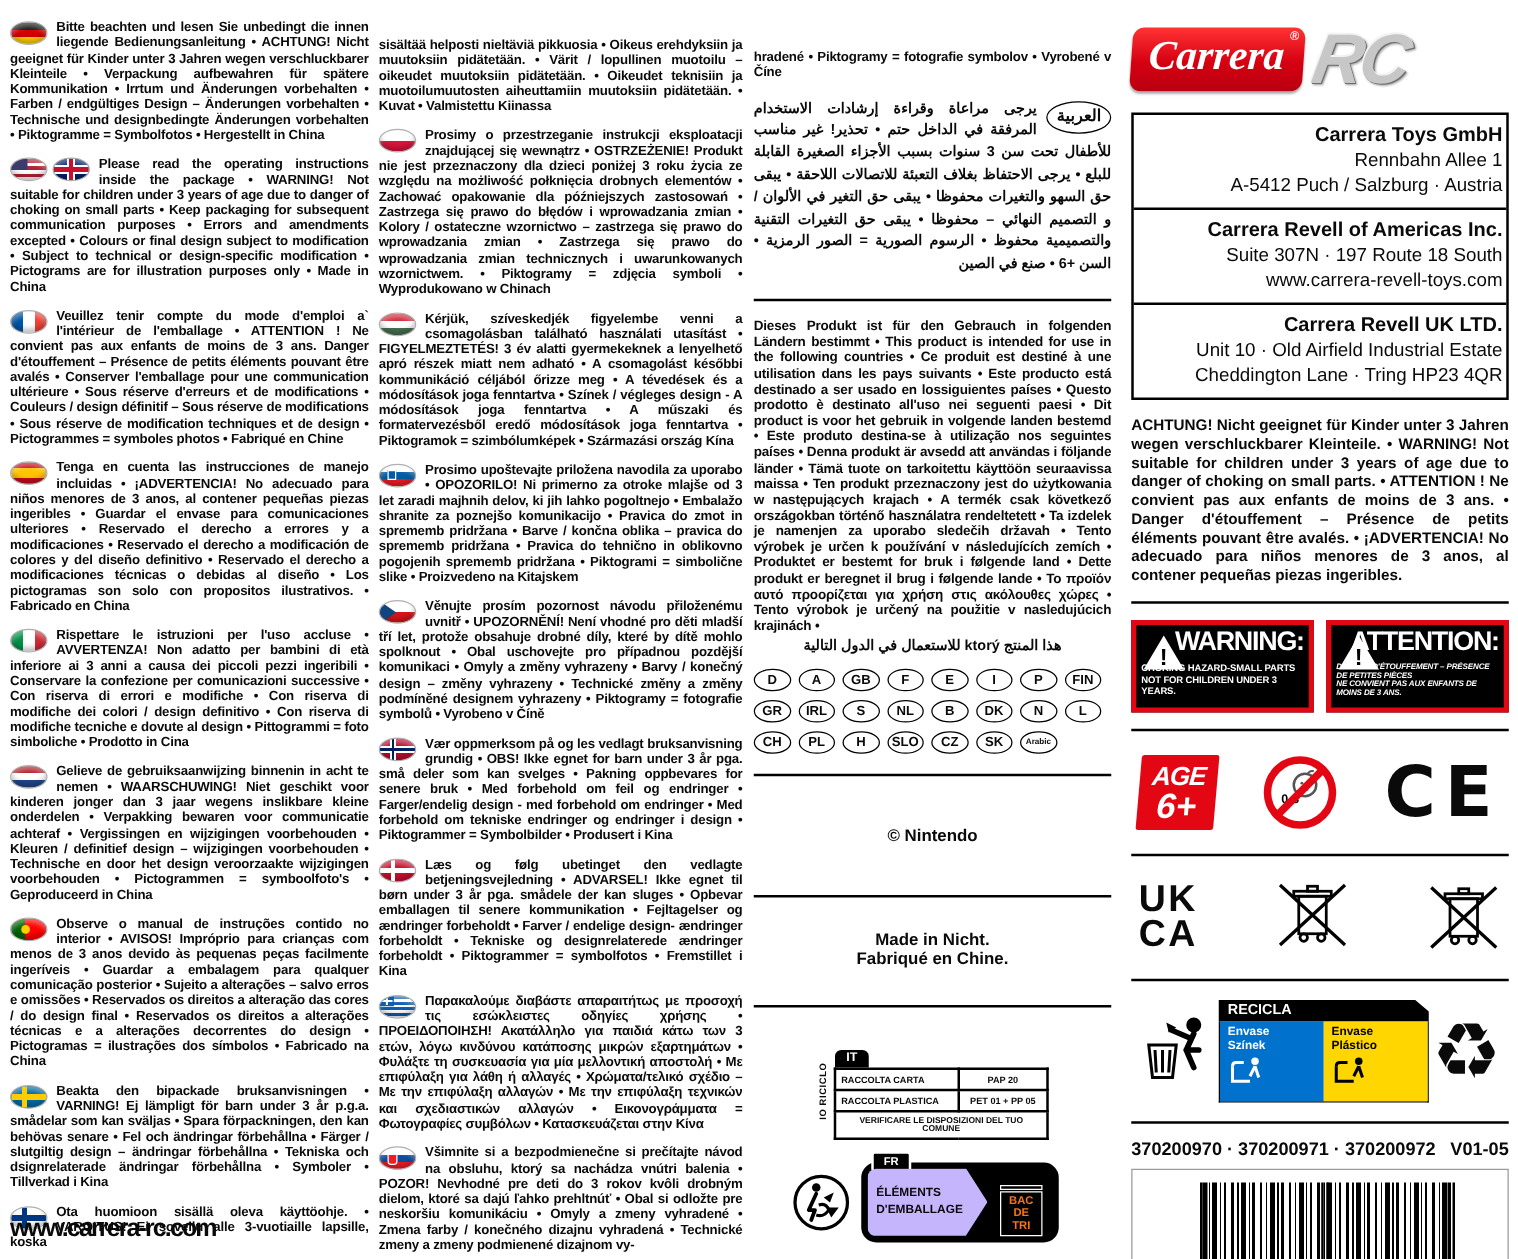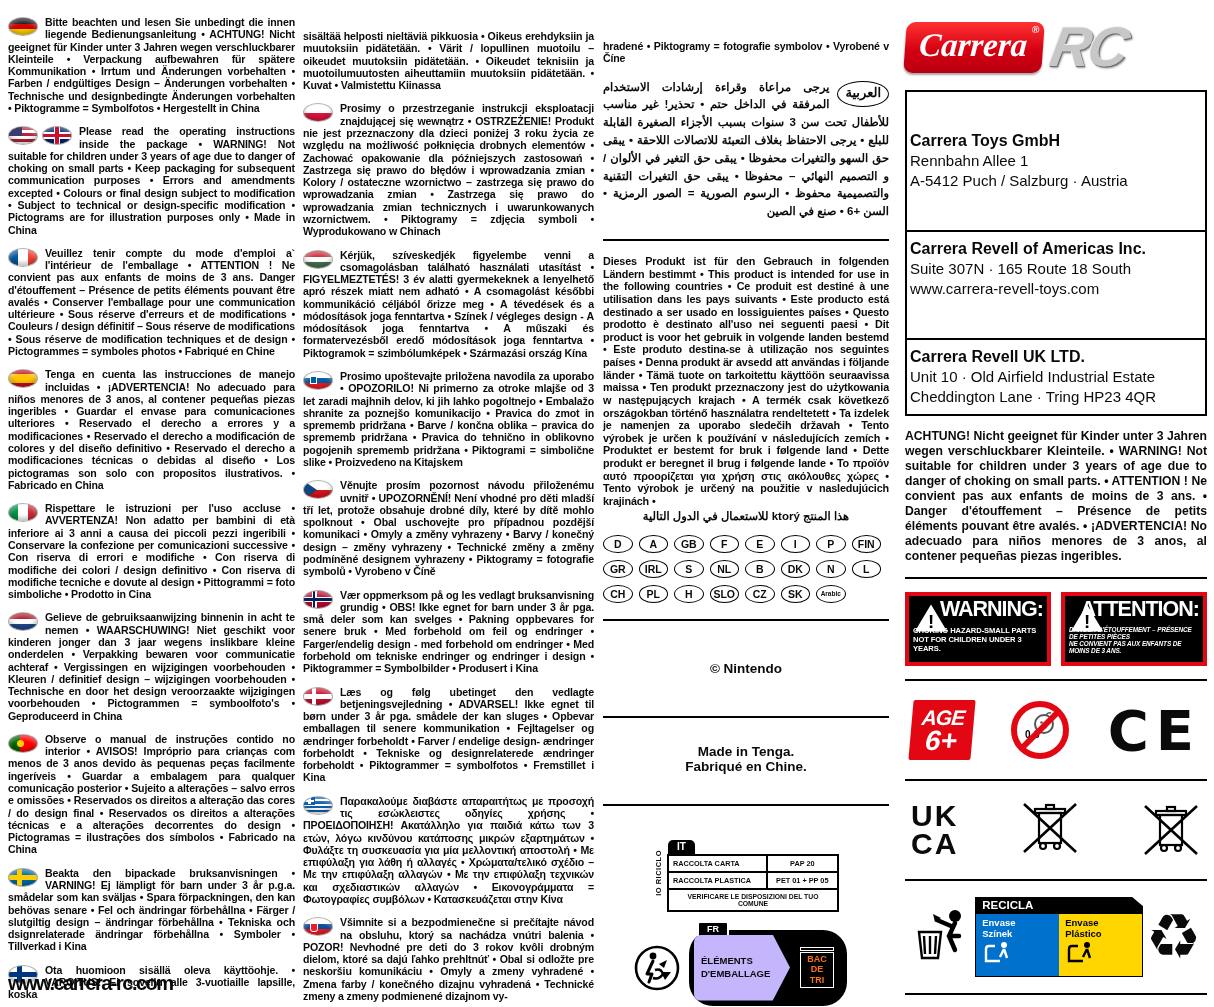--- a/index.html
+++ b/index.html
@@ -84,22 +84,22 @@
      writing-mode:vertical-rl; transform:rotate(180deg); letter-spacing:.5px; }
   .it-tab { display:inline-block; background:#000; color:#fff; font-weight:bold; font-size:10px;
      padding:1px 9px 2px; border-radius:5px 5px 0 0; margin-left:1px; }
   .it-table { width:172px; border-collapse:collapse; }
   .it-table td { border:2.5px solid #000; font-size:7.3px; font-weight:bold; padding:3px 4px; }
   .it-table .c2 { text-align:center; width:42%; }
   .it-table .foot { text-align:center; font-size:6.8px; }
 
   .fr-wrap { display:flex; align-items:center; gap:8px; margin:18px 0 0 30px; }
   .triman { flex:0 0 auto; }
-  .fr-block { position:relative; background:#000; border-radius:24px; width:158px; height:76px;
-     display:flex; align-items:center; padding:5px; }
+  .fr-block { position:relative; background:#000; border-radius:12px; width:158px; height:64px;
+     display:flex; align-items:flex-end; padding:5px; }
   .fr-tab { position:absolute; top:-9px; left:8px; background:#000; color:#fff; font-size:9px;
      font-weight:bold; padding:1px 8px 2px; border-radius:3px; border:2px solid #fff; }
   .fr-arrow { background:#c4b5fd; height:100%; width:96px; clip-path:polygon(0 0,82% 0,100% 50%,82% 100%,0 100%);
      display:flex; flex-direction:column; justify-content:center; padding-left:7px; border-radius:7px 0 0 7px; }
   .fr-arrow div { font-size:9.5px; font-weight:bold; line-height:1.35; }
   .fr-bin { color:#f97316; margin-left:10px; text-align:center; }
   .fr-bin .lid { width:34px; height:4px; border:1.5px solid #fff; margin:0 auto 1px; }
   .fr-bin .body { border:1.5px solid #fff; padding:1px 5px 2px; font-size:9px; font-weight:bold;
      white-space:pre-line; line-height:1.15; }
 
@@ -107,21 +107,21 @@
   .logo-row { display:flex; align-items:center; margin:16px 0 12px 0; height:62px; }
   .logo-red { background:linear-gradient(180deg,#ff3333,#d50012 55%,#b80010); color:#fff;
      border-radius:9px; padding:7px 16px 11px 14px; transform:skewX(-4deg);
      font-family:"Liberation Serif",serif; font-style:italic; font-weight:bold; font-size:33px;
      line-height:1; position:relative; box-shadow:0 2px 2px rgba(0,0,0,.35); }
   .logo-reg { position:absolute; top:3px; right:5px; font-size:10px; font-style:normal; font-family:"Liberation Sans",sans-serif; }
   .logo-rc { font-style:italic; font-weight:bold; font-size:56px; letter-spacing:-3px; line-height:1;
      color:#c7c7c7; transform:skewX(-10deg); margin-left:8px;
      text-shadow:-1px -1px 0 #f2f2f2, 1px 1px 0 #6e6e6e, 2px 2px 2px rgba(0,0,0,.4); }
   .addr { border:2px solid #000; }
-  .addr-sec { padding:7px 3px 8px; text-align:left;margin-top:32px; }
+  .addr-sec { padding:7px 3px 8px; text-align:right; }
   .addr-sec + .addr-sec { border-top:2px solid #000; }
   .addr-name { font-weight:bold; font-size:16px; line-height:1.25; }
   .addr-line { font-size:15px; line-height:1.3; }
   .warn-para { margin-top:13px; font-size:12.2px; font-weight:bold; text-align:justify; line-height:1.23; }
   .rule4 { border:none; border-top:2.5px solid #000; margin:13px 0; }
   .wrow { display:flex; justify-content:space-between; }
   .wbox { width:146px; height:74px; background:#000; border:4px solid #e30613; position:relative;
      color:#fff; padding:2px 4px; }
   .wtri { position:absolute; left:5px; top:7px; }
   .wtitle { text-align:right; font-size:21.5px; font-weight:bold; letter-spacing:-1px; line-height:1.05; }
@@ -309,21 +309,21 @@
     <span class="coval">H</span>
     <span class="coval">SLO</span>
     <span class="coval">CZ</span>
     <span class="coval">SK</span>
     <span class="coval small">Arabic</span>
   </div>
 
   <hr class="rule" style="margin-top:16px;">
   <p class="center13" style="margin:40px 0;">© Nintendo</p>
   <hr class="rule">
-  <p class="center13" style="margin-top:26px;">Made in Tenga.</p>
+  <p class="center13" style="margin-top:26px;">Made in Nicht.</p>
   <p class="center13">Fabriqué en Chine.</p>
   <hr class="rule" style="margin-top:30px;">
 
   <div class="it-wrap">
     <span class="it-side">IO RICICLO</span>
     <span class="it-tab">IT</span>
     <table class="it-table">
       <tbody>
           <tr>
         <td>RACCOLTA CARTA</td>
@@ -376,21 +376,21 @@
   </div>
 
   <div class="addr">
     <div class="addr-sec">
       <div class="addr-name">Carrera Toys GmbH</div>
       <div class="addr-line">Rennbahn Allee 1</div>
       <div class="addr-line">A-5412 Puch / Salzburg · Austria</div>
     </div>
     <div class="addr-sec">
       <div class="addr-name">Carrera Revell of Americas Inc.</div>
-      <div class="addr-line">Suite 307N · 165 Route 18 South</div>
+      <div class="addr-line">Suite 307N · 197 Route 18 South</div>
       <div class="addr-line">www.carrera-revell-toys.com</div>
     </div>
     <div class="addr-sec">
       <div class="addr-name">Carrera Revell UK LTD.</div>
       <div class="addr-line">Unit 10 · Old Airfield Industrial Estate</div>
       <div class="addr-line">Cheddington Lane · Tring HP23 4QR</div>
     </div>
   </div>
 
   <p class="warn-para">ACHTUNG! Nicht geeignet für Kinder unter 3 Jahren wegen verschluckbarer Kleinteile. • WARNING! Not suitable for children under 3 years of age due to danger of choking on small parts. • ATTENTION ! Ne convient pas aux enfants de moins de 3 ans. • Danger d'étouffement – Présence de petits éléments pouvant être avalés. • ¡ADVERTENCIA! No adecuado para niños menores de 3 anos, al contener pequeñas piezas ingeribles.</p>

